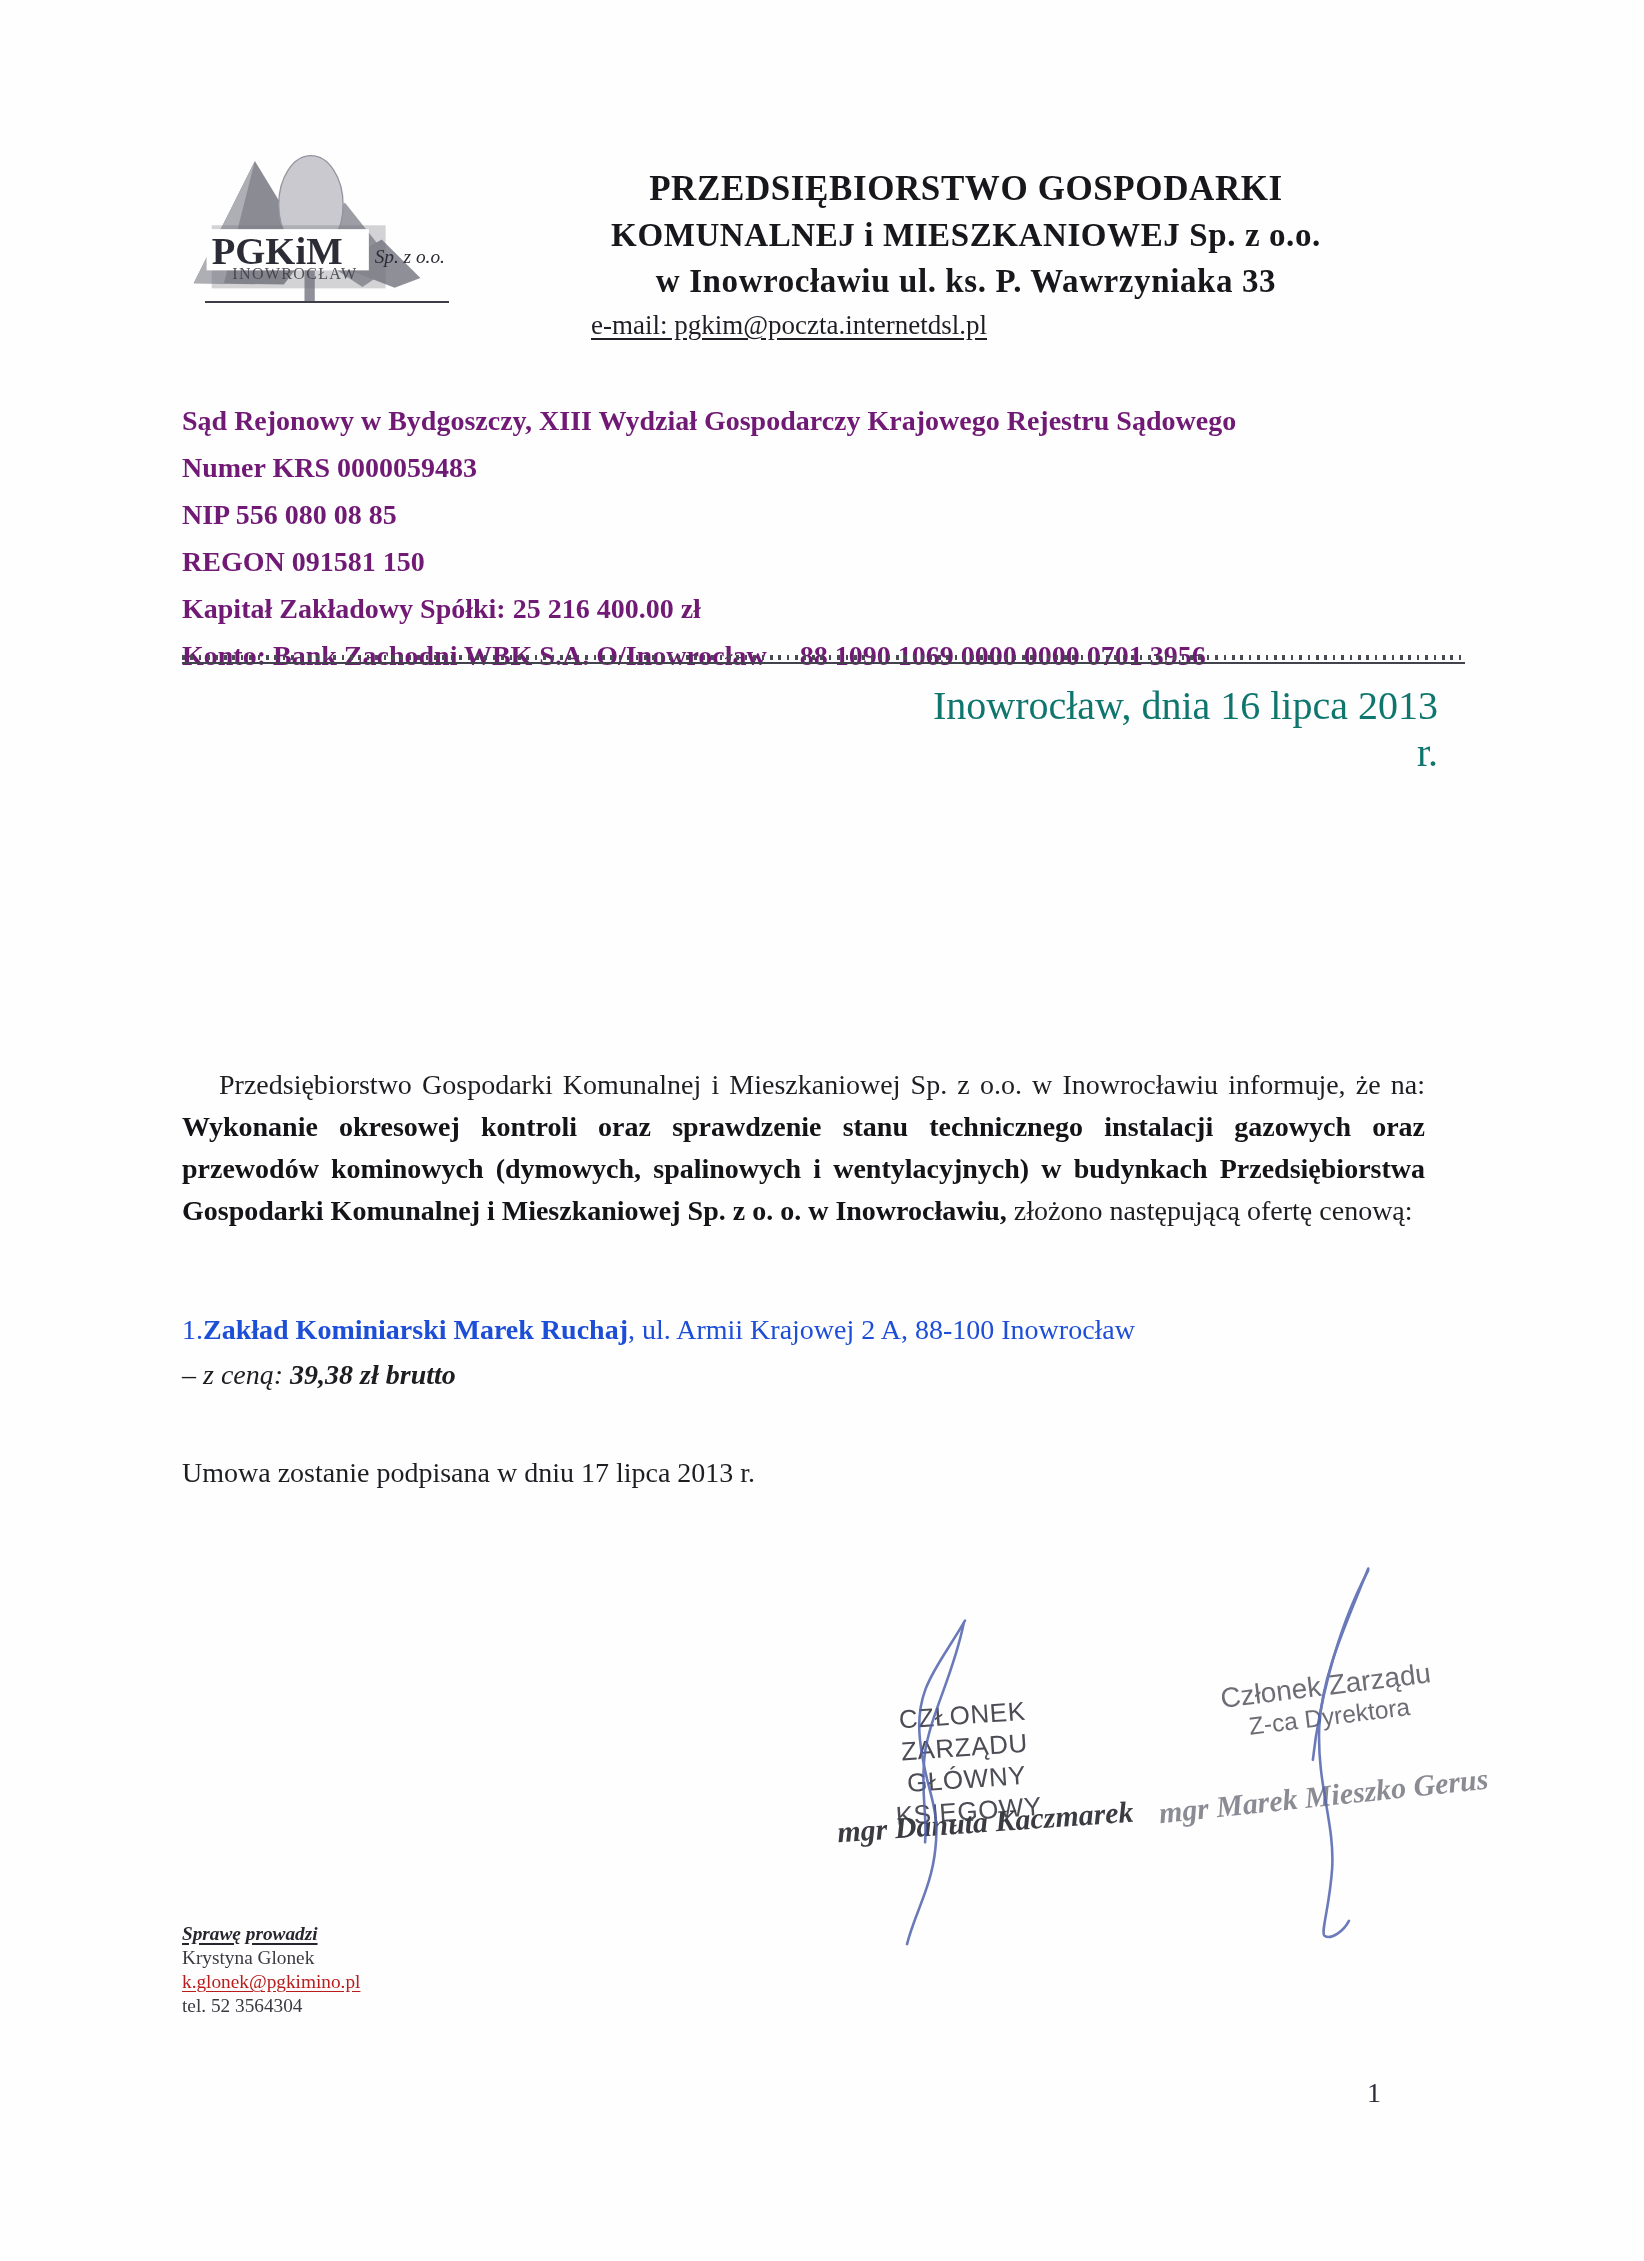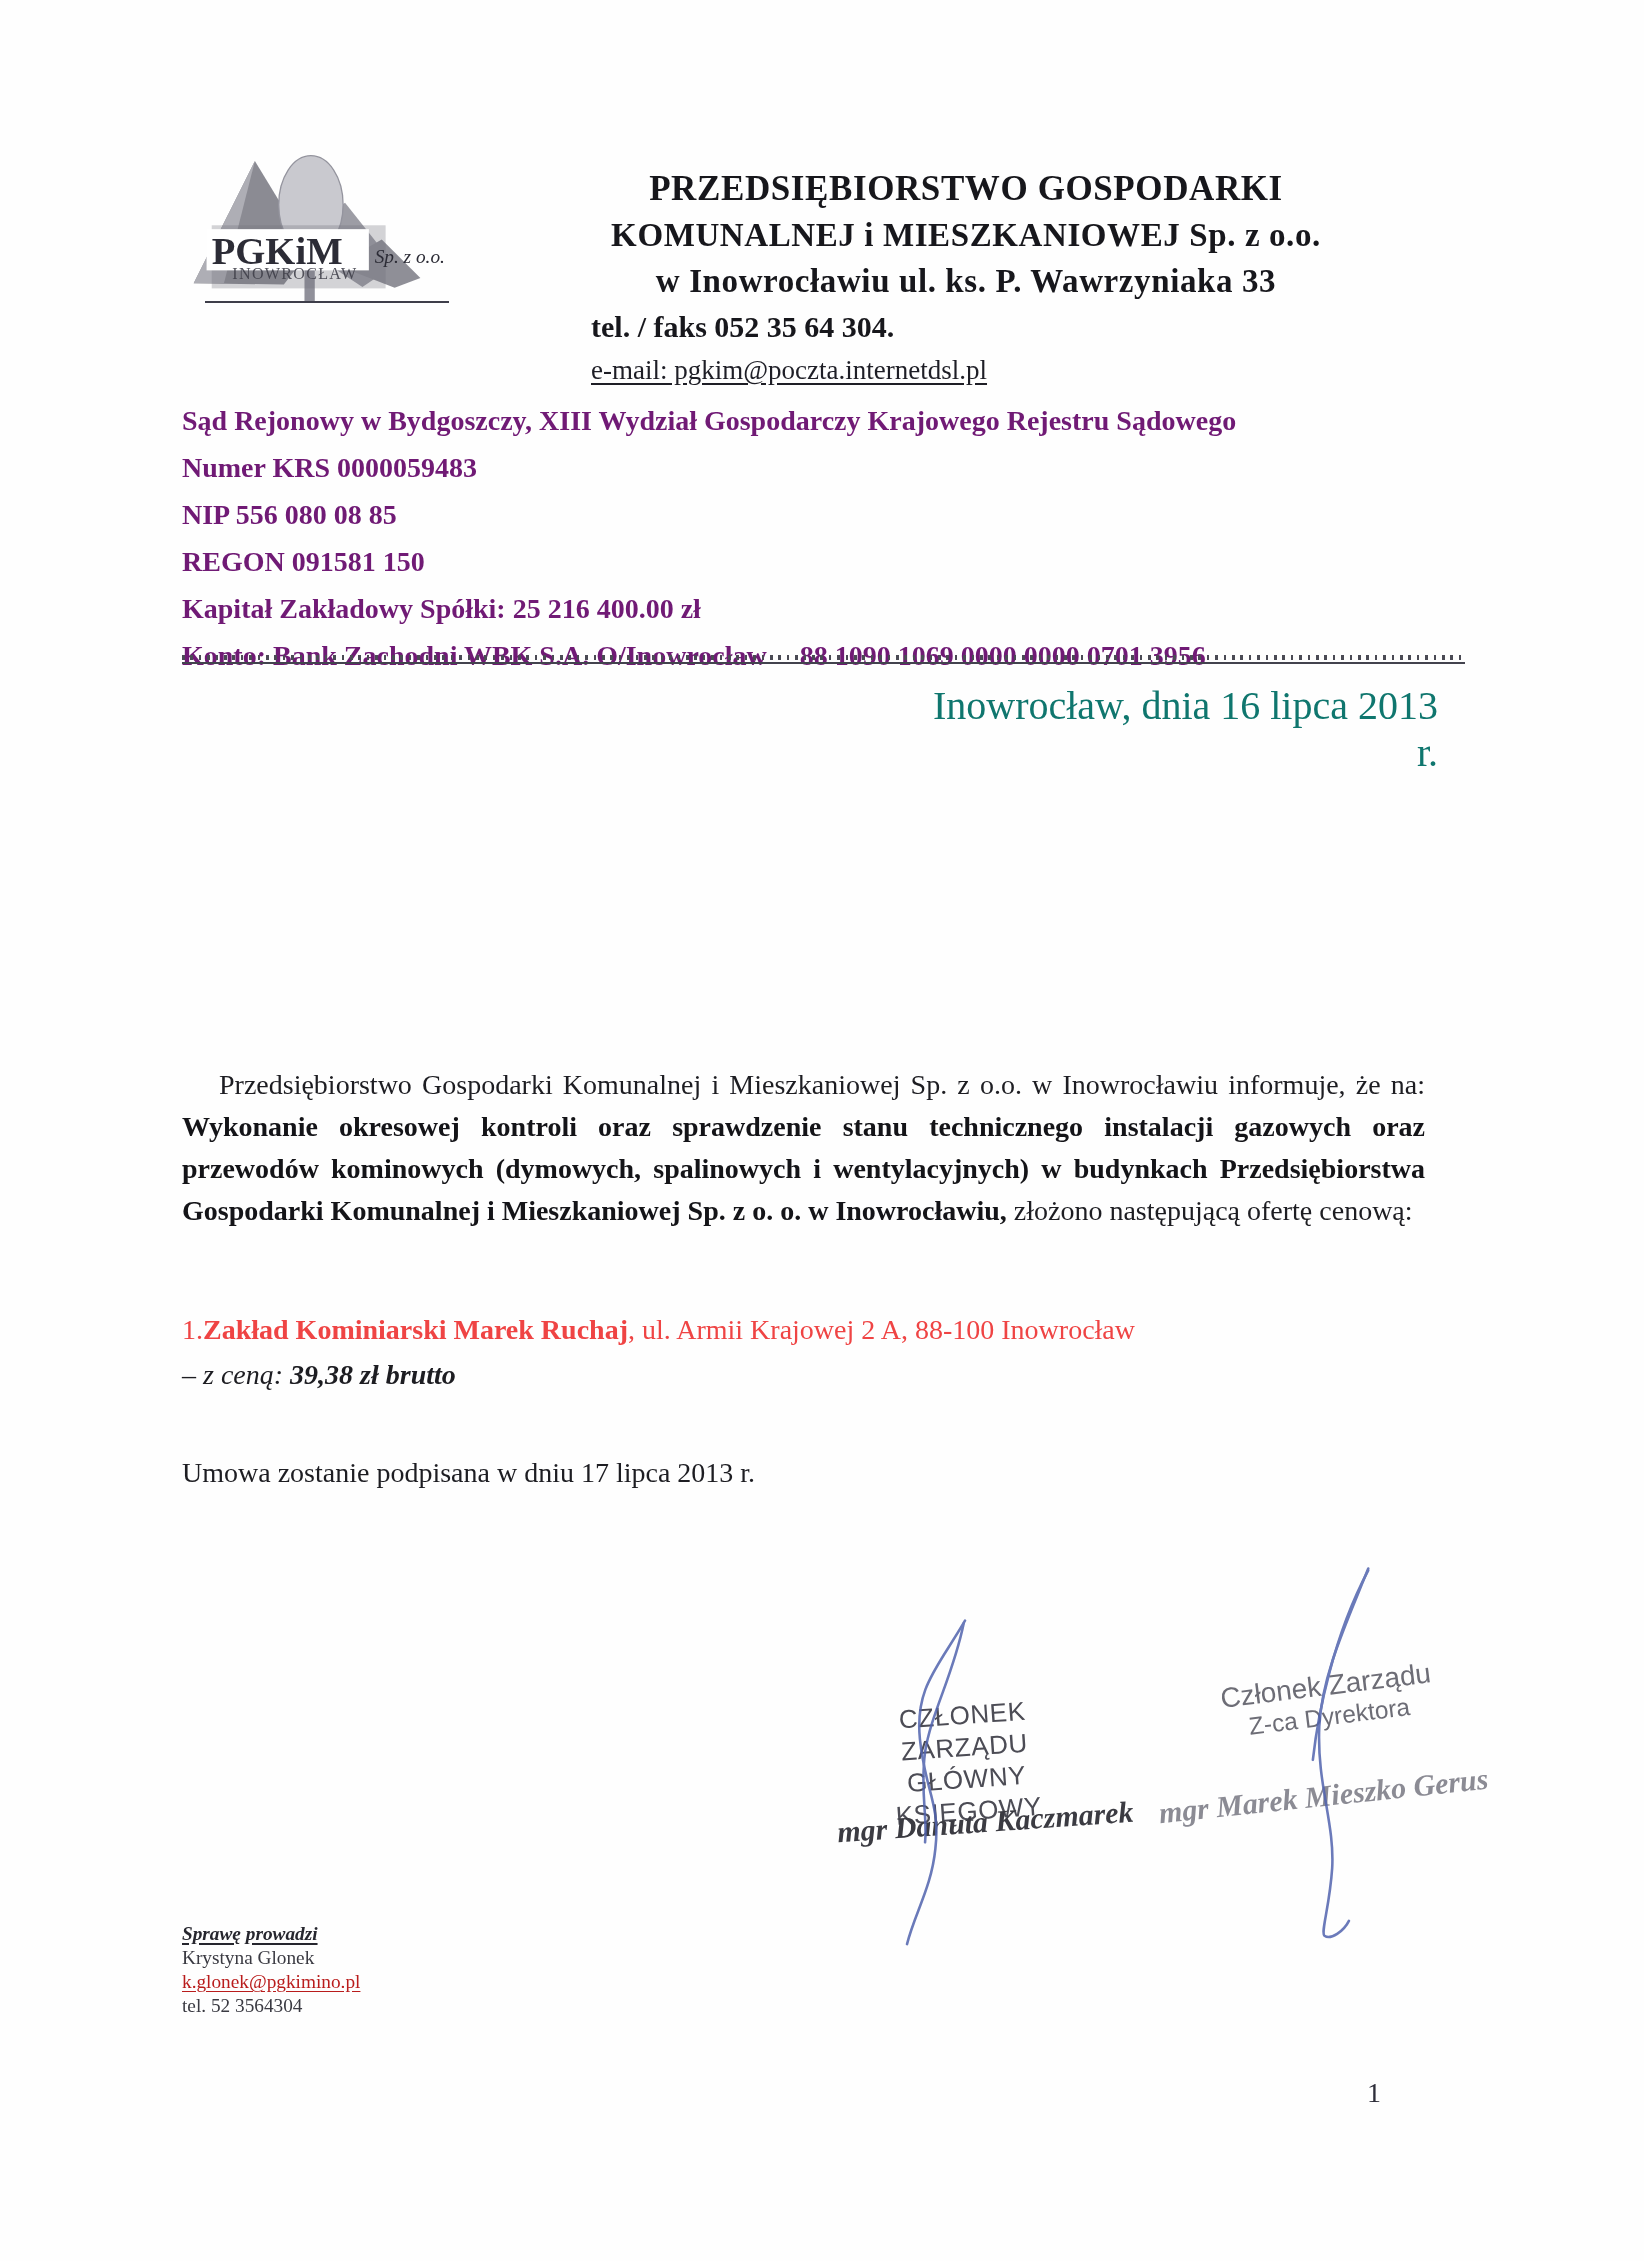--- a/index.html
+++ b/index.html
@@ -25,21 +25,21 @@
   .acct-num{margin-left:33px;}
   
   .separator{position:absolute;left:182px;top:655px;width:1283px;}
   .sep-dots{height:4.5px;background:repeating-linear-gradient(90deg,#4a4a54 0 2.6px,transparent 2.6px 8.4px);}
   .sep-line{height:1.9px;background:#43434e;margin-top:2.6px;}
   
   .dateline{position:absolute;left:902px;top:682px;width:536px;text-align:right;font-size:40px;color:#0f766e;}
   
   .body-par{position:absolute;left:182px;top:1064px;width:1243px;font-size:28px;line-height:42px;text-align:justify;text-indent:37px;color:#1d1d22;margin:0;}
   .body-par b{color:#141418;}
-  .offer-line1{position:absolute;left:182px;top:1314px;width:1243px;font-size:28px;color:#ef4444;}
+  .offer-line1{position:absolute;left:182px;top:1314px;width:1243px;font-size:28px;color:#1d4ed8;}
   .offer-line2{position:absolute;left:182px;top:1359px;width:1243px;font-size:28px;color:#1d1d22;font-style:italic;}
   .contract-line{position:absolute;left:182px;top:1457px;width:1243px;font-size:28px;color:#1d1d22;}
   
   .stamp{position:absolute;font-family:"Liberation Sans", sans-serif;text-align:center;}
   .stamp-left{left:843px;top:1699px;width:245px;transform:rotate(-4deg);font-size:26px;line-height:32px;color:#4c4c55;letter-spacing:0.6px;}
   .stamp-right{left:1189px;top:1670px;width:277px;transform:rotate(-7deg);color:#6d6d76;}
   .stamp-right .l1{font-size:28px;line-height:32px;}
   .stamp-right .l2{font-size:24.5px;line-height:30px;}
   .sig-name{position:absolute;font-weight:bold;font-style:italic;font-size:30px;white-space:nowrap;}
   .sig-name-left{left:837px;top:1805px;transform:rotate(-4deg);color:#3b3b42;}
@@ -71,21 +71,20 @@
     <text x="38" y="180" font-family="Liberation Serif, serif" font-size="60" font-weight="bold" fill="#2c2c36">PGKiM</text>
     <text x="70" y="204" font-family="Liberation Serif, serif" font-size="25" letter-spacing="2" fill="#3e3e48" opacity="0.88">INOWROCŁAW</text>
     <text x="291" y="178" font-family="Liberation Serif, serif" font-size="30" font-style="italic" fill="#2c2c36">Sp. z o.o.</text>
   </svg>
   <div class="logo-rule"></div>
 
   <div class="letterhead">
     <div class="lh-line first">PRZEDSIĘBIORSTWO GOSPODARKI</div>
     <div class="lh-line">KOMUNALNEJ i MIESZKANIOWEJ Sp. z o.o.</div>
     <div class="lh-line">w Inowrocławiu ul. ks. P. Wawrzyniaka 33</div>
-    <div class="lh-phone">tel. / faks 052 35 64 304.</div>
     <div class="lh-email">e-mail: pgkim@poczta.internetdsl.pl</div>
   </div>
 
   <div class="registry">
     <div>Sąd Rejonowy w Bydgoszczy, XIII Wydział Gospodarczy Krajowego Rejestru Sądowego</div>
     <div>Numer KRS 0000059483</div>
     <div>NIP 556 080 08 85</div>
     <div>REGON 091581 150</div>
     <div>Kapitał Zakładowy Spółki: 25 216 400.00 zł</div>
     <div>

